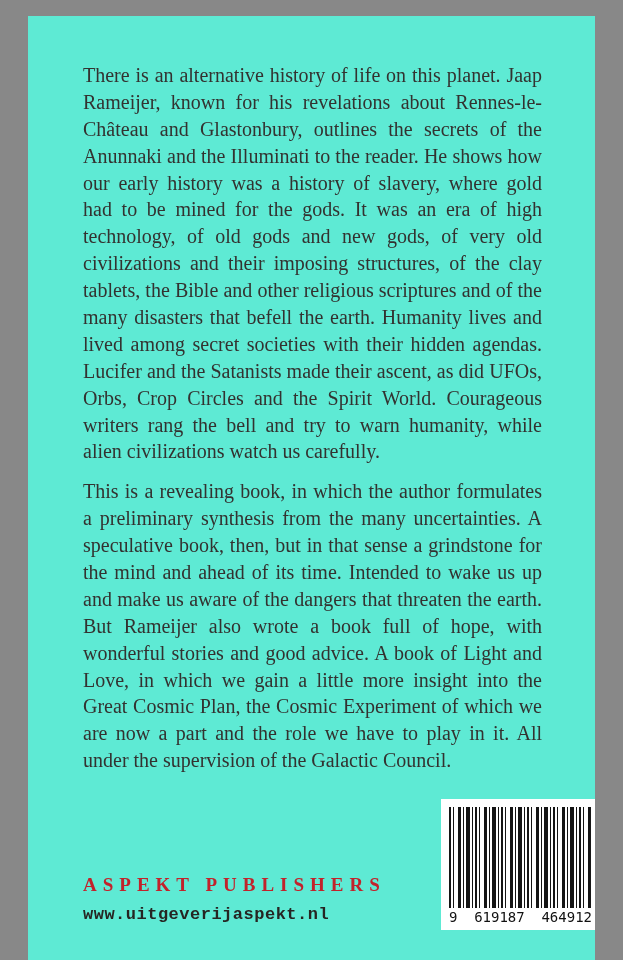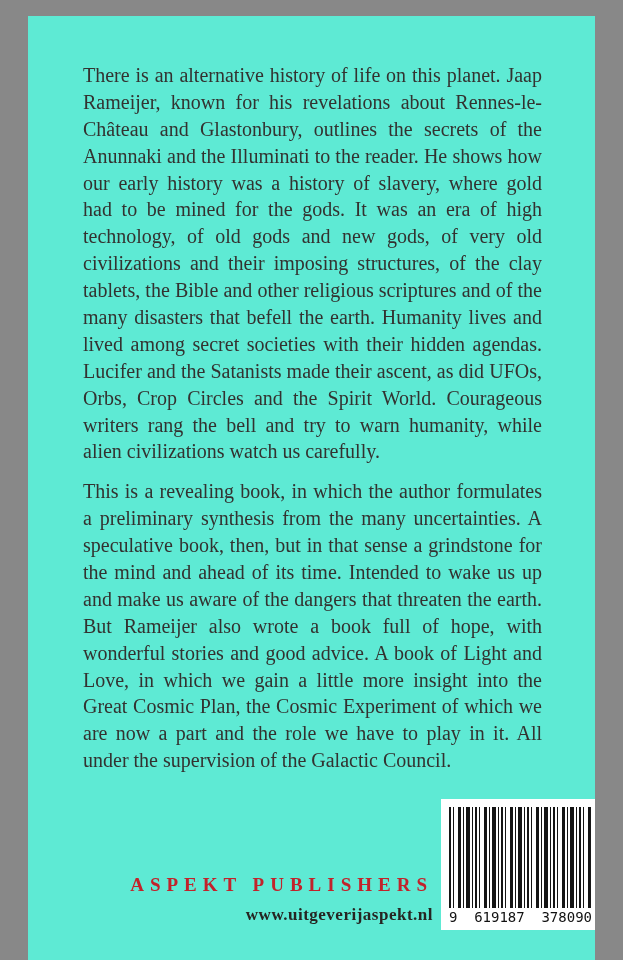--- a/index.html
+++ b/index.html
@@ -27,35 +27,36 @@
     text-align: justify;
   }
   .text-block p {
     margin: 0 0 13px 0;
   }
   .footer {
     position: absolute;
     left: 55px;
     top: 858px;
     width: 350px;
-    text-align: right;
+    text-align: left;
   }
   .publisher {
     color: #c2222b;
     font-weight: bold;
     font-size: 19px;
     letter-spacing: 6px;
     white-space: nowrap;
   }
   .website {
     margin-top: 9px;
     color: #262522;
     font-weight: 600;
     font-size: 17px;
     letter-spacing: 0.5px;
+    font-family: Liberation Mono, monospace;
   }
   .barcode-box {
     position: absolute;
     left: 413px;
     top: 783px;
     width: 159px;
     height: 131px;
     background: #ffffff;
     box-sizing: border-box;
     padding: 8px 8px 6px 8px;
@@ -101,17 +102,17 @@
   <div class="footer">
     <div class="publisher">ASPEKT  PUBLISHERS</div>
     <div class="website">www.uitgeverijaspekt.nl</div>
   </div>
 
   <div class="barcode-box">
     <div class="barcode-bars"></div>
     <div class="barcode-digits">
       <span>9</span>
       <span>619187</span>
-      <span>378090</span>
+      <span>464912</span>
     </div>
   </div>
 
 </div>
 
 </body></html>

